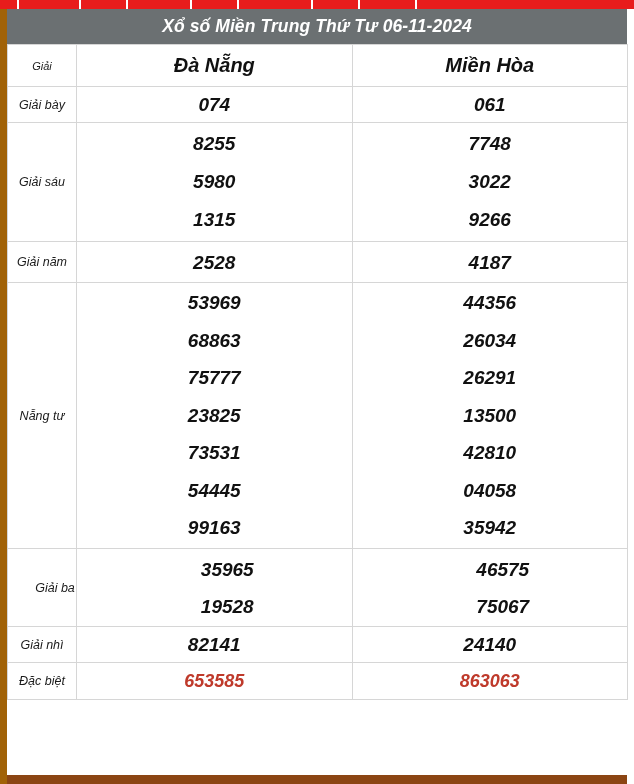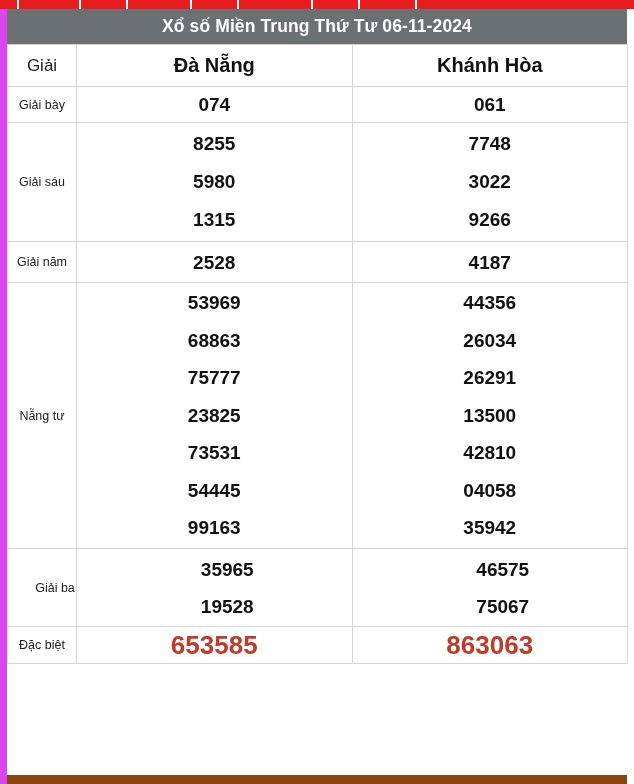--- a/index.html
+++ b/index.html
@@ -13,22 +13,23 @@
   }
   body {
     font-family: "Liberation Sans", "DejaVu Sans", sans-serif;
     -webkit-font-smoothing: antialiased;
   }
 
   .page {
     position: relative;
     width: 618px;
     height: 784px;
-    background: #d946ef;
-    box-sizing: border-box;
+    background: #a16207;
+    box-sizing: border-box;
+    font-style: italic;
   }
 
   
   .topnav {
     position: absolute;
     top: 0;
     left: 0;
     width: 634px;
     height: 9px;
     background: #e81c1c;
@@ -83,21 +84,21 @@
 
   table.results th,
   table.results td {
     border: 1px solid #d6d6d6;
     text-align: center;
     vertical-align: middle;
     box-sizing: border-box;
     padding: 0;
   }
   table.results th.col-head-label {
-    font-size: 17px;
+    font-size: 11px;
     font-weight: normal;
     color: #1a1a1a;
     height: 42px;
   }
   table.results th.col-head-prov {
     font-size: 20px;
     font-weight: bold;
     color: #111111;
     height: 42px;
   }
@@ -117,21 +118,21 @@
   }
   td.nums .num {
     display: block;
   }
 
   
   td.nums.accent {
     color: #bf3a2b;
   }
   td.nums.special {
-    font-size: 26px;
+    font-size: 18px;
     color: #bf3a2b;
   }
 
   
   tr.r-tam   td { height: 36px; }
   tr.r-bay   td { height: 36px; margin-top: 17px; }
   tr.r-sau   td { height: 119px; }
   tr.r-sau   td.nums .num { line-height: 38px; }
   tr.r-nam   td { height: 41px; }
   tr.r-tu    td { height: 266px; }
@@ -176,21 +177,21 @@
     <table class="results">
       <colgroup>
         <col class="c-label">
         <col class="c-prov">
         <col class="c-prov">
       </colgroup>
       <thead>
         <tr>
           <th class="col-head-label">Giải</th>
           <th class="col-head-prov">Đà Nẵng</th>
-          <th class="col-head-prov">Khánh Hòa</th>
+          <th class="col-head-prov">Miền Hòa</th>
         </tr>
       </thead>
       <tbody>
 
 
         <tr class="r-bay">
           <td class="prize-label">Giải bày</td>
           <td class="nums">
               <span class="num">074</span>
             </td>
@@ -250,20 +251,29 @@
           <td class="nums">
               <span class="num">35965</span>
               <span class="num">19528</span>
             </td>
           <td class="nums">
               <span class="num">46575</span>
               <span class="num">75067</span>
             </td>
         </tr>
 
+        <tr class="r-nhi">
+          <td class="prize-label">Giải nhì</td>
+          <td class="nums">
+              <span class="num">82141</span>
+            </td>
+          <td class="nums">
+              <span class="num">24140</span>
+            </td>
+        </tr>
 
 
         <tr class="r-dacbiet">
           <td class="prize-label">Đặc biệt</td>
           <td class="nums special" style="color: rgb(191, 58, 43);">
               <span class="num">653585</span>
             </td>
           <td class="nums special" style="color: rgb(191, 58, 43);">
               <span class="num">863063</span>
             </td>

